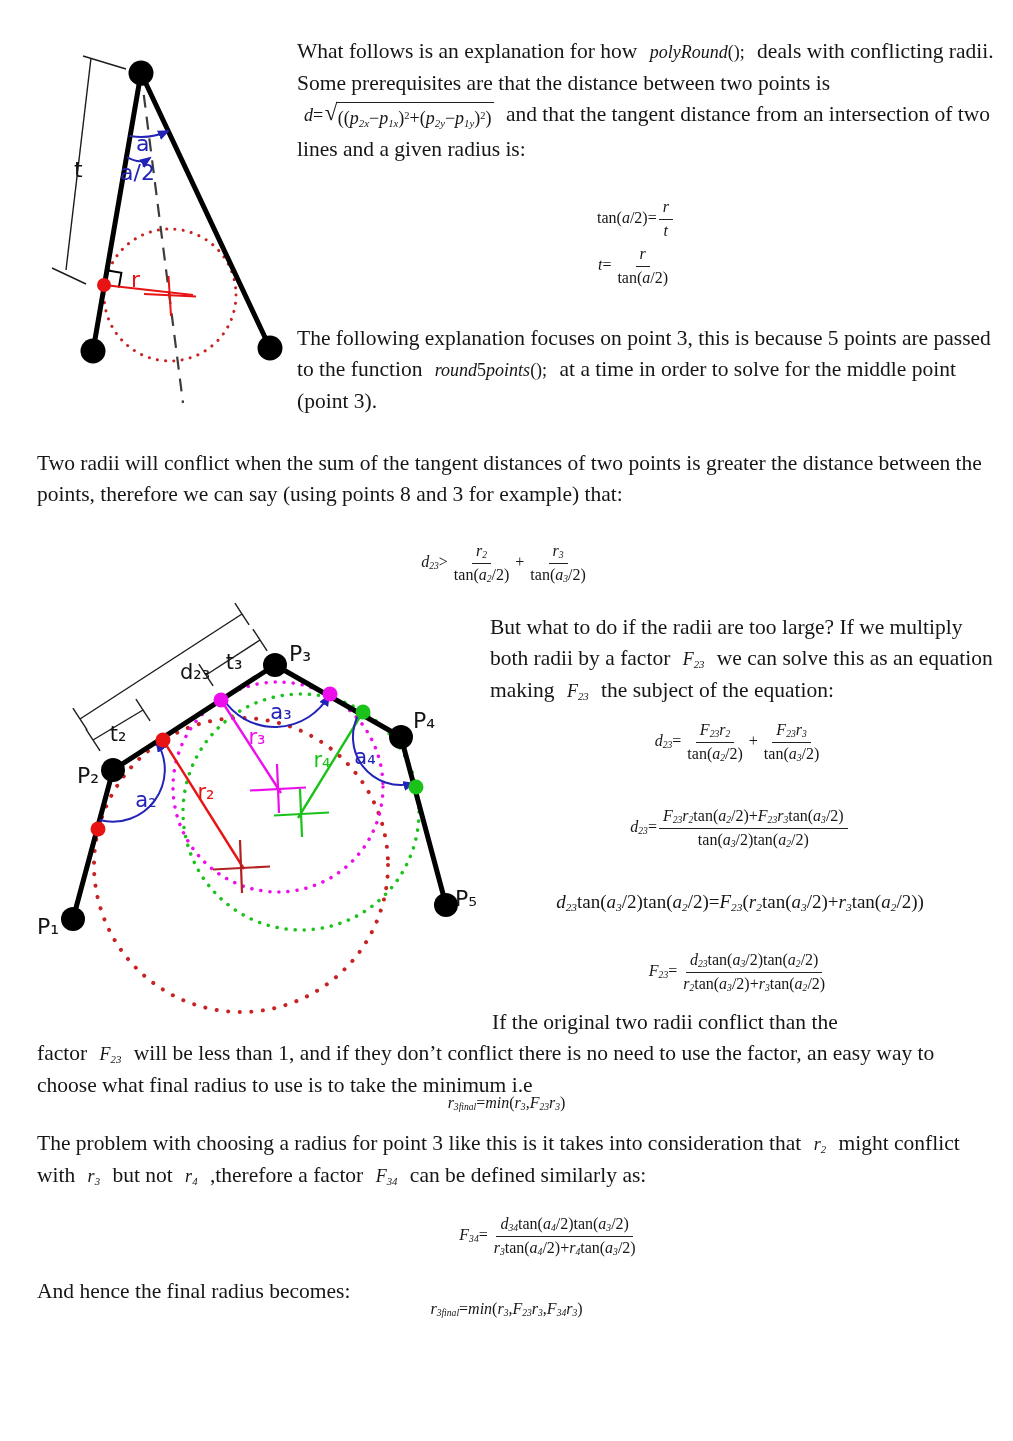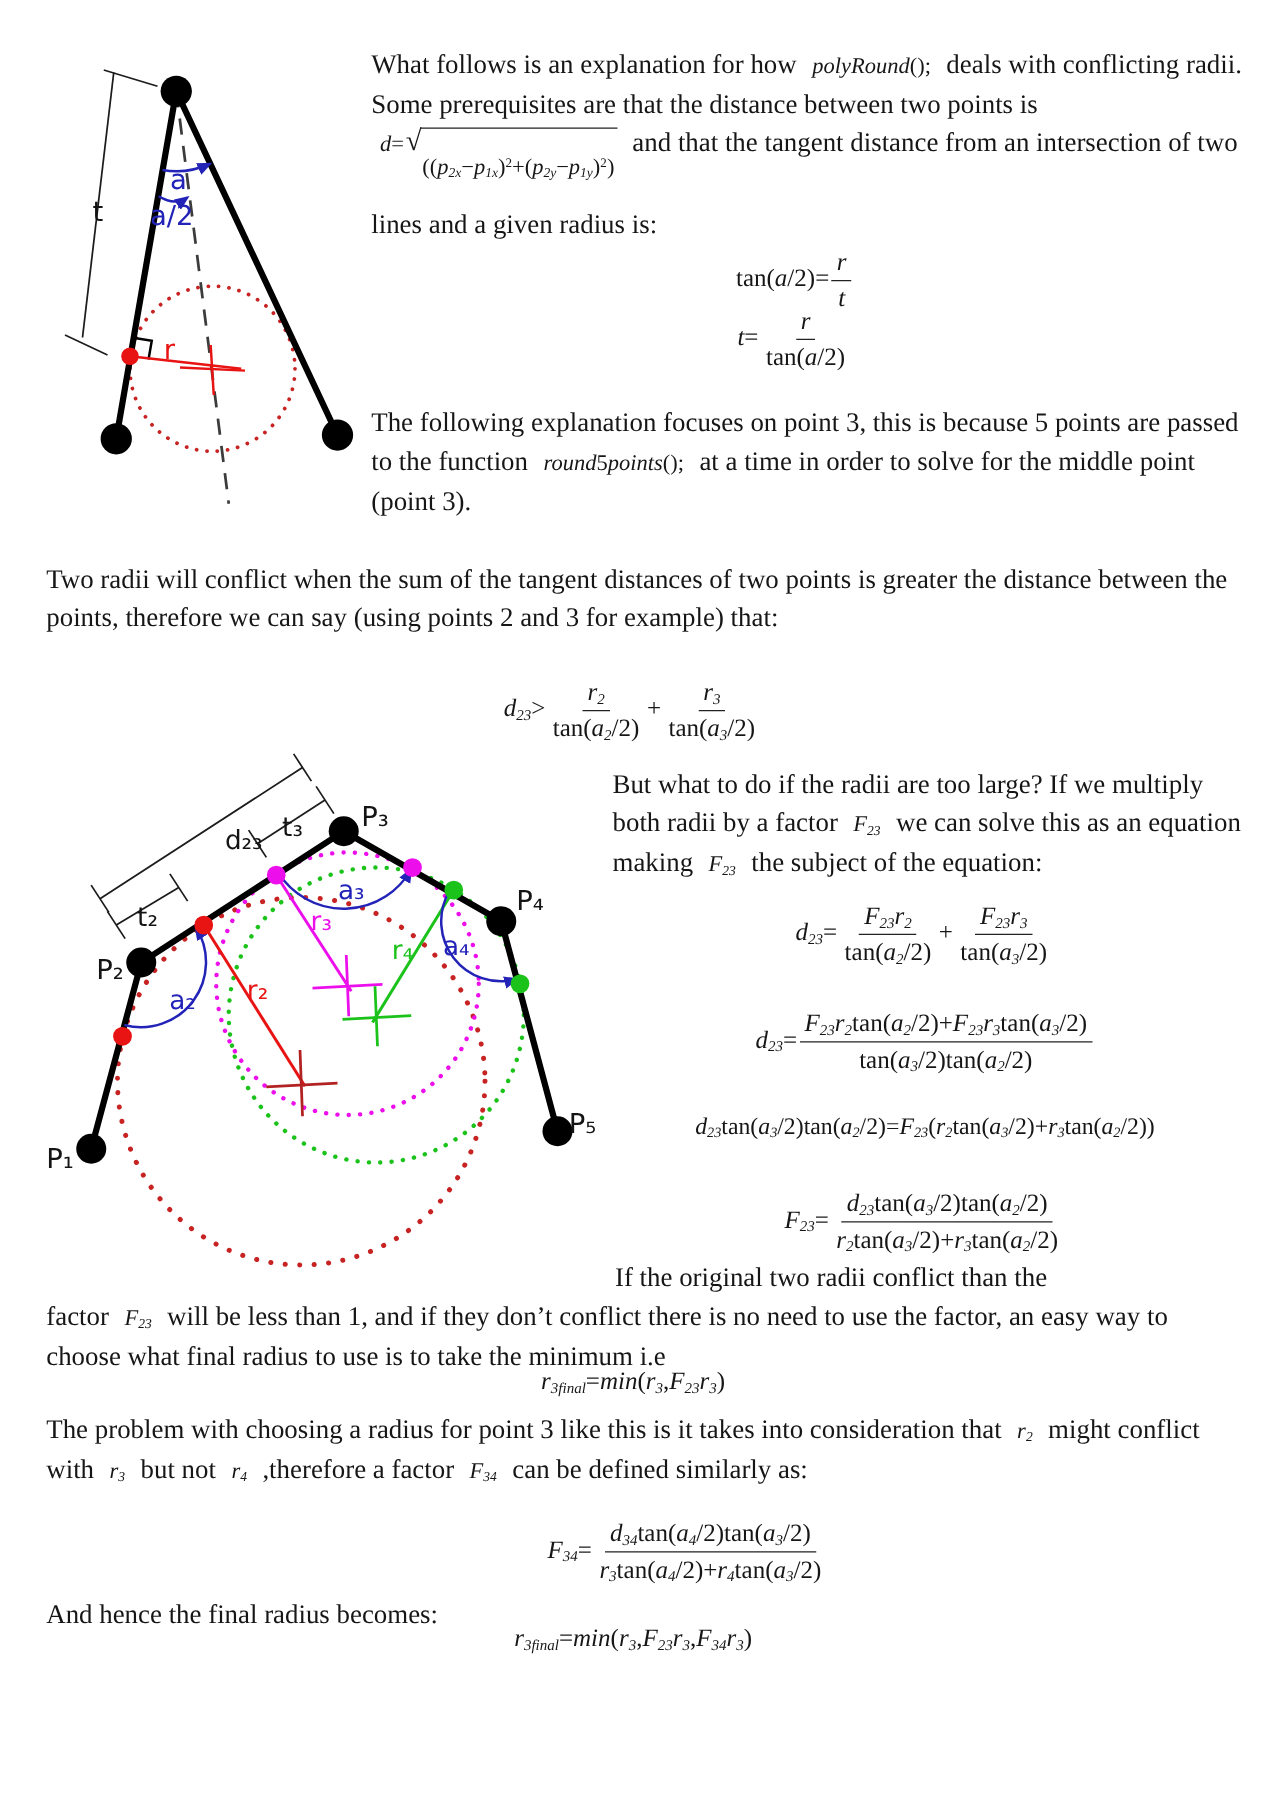--- a/index.html
+++ b/index.html
@@ -1,32 +1,32 @@
 <!DOCTYPE html>
 <html style="--c-text: #161616; --c-black: #000000; --c-blue: #2323b8; --c-red: #e81313; --c-crimson: #c82323; --c-magenta: #ec0fec; --c-green: #1ac21a;"><head>
 <meta charset="utf-8">
 <style>
   html,body{margin:0;padding:0;background:#fff;}
   .page{position:relative;width:1013px;height:1441px;background:#ffffff;
         font-family:"Liberation Serif",serif;color:var(--c-text,#161616);overflow:hidden;}
   .para{position:absolute;font-size:21.5px;line-height:31px;color:var(--c-text);}
-  .formula{position:absolute;font-size:20px;white-space:nowrap;color:var(--c-text);
+  .formula{position:absolute;font-size:16px;white-space:nowrap;color:var(--c-text);
            font-family:"Liberation Serif",serif;text-align:center;}
   .imath{font-size:18px;margin:0 7px;white-space:nowrap;}
   .it{font-style:italic;}
   .rm{font-style:normal;}
   sub{font-size:0.60em;line-height:0;vertical-align:-0.25em;font-style:inherit;}
   sup{font-size:0.58em;line-height:0;vertical-align:0.5em;font-style:inherit;}
   .frac{display:inline-flex;flex-direction:column;align-items:center;vertical-align:middle;
         margin:0 2px;line-height:1.3;}
   .frac .num{border-bottom:1.4px solid #222;padding:0 4px 1px;}
   .frac .den{padding:1px 4px 0;}
   .sqrt{display:inline-flex;align-items:flex-start;}
   .rad{font-style:normal;font-size:1.28em;line-height:1;transform:translate(1.5px,-1px);}
-  .bod{border-top:1.6px solid #222;padding:15px 2px;}
+  .bod{border-top:1.6px solid #222;padding:0 2px;}
   svg{position:absolute;}
   svg text{font-family:"DejaVu Sans","Liberation Sans",sans-serif;}
   .dl{font-size:21px;fill:#141414;}
   .dl-big{font-size:22px;fill:#141414;}
   .fl-blue{fill:var(--c-blue);}
   .fl-red{fill:var(--c-red);}
   .fl-magenta{fill:var(--c-magenta);}
   .fl-green{fill:var(--c-green);}
   .meas{stroke:#1c1c1c;stroke-width:1.4;fill:none;}
   .poly{fill:none;stroke:#000;stroke-width:5;stroke-linejoin:round;stroke-linecap:round;}
@@ -90,21 +90,21 @@
         <span class="num"><span class="it">r</span></span>
         <span class="den"><span class="it">t</span></span>
       </span></div>
   <div class="formula" style="left:536px;top:244px;width:200px;"><span class="it">t</span><span class="rm">=</span><span class="frac">
         <span class="num"><span class="it">r</span></span>
         <span class="den"><span class="rm">tan(</span><span class="it">a</span><span class="rm">/2)</span></span>
       </span></div>
 
   <div class="para" style="left:297px;top:323px;width:700px;">The following explanation focuses on point 3, this is because 5 points are passed to the function <span class="imath"><span class="it">round</span><span class="rm">5</span><span class="it">points</span><span class="rm">();</span></span> at a time in order to solve for the middle point (point 3). </div>
 
-  <div class="para" style="left:37px;top:448px;width:952px;">Two radii will conflict when the sum of the tangent distances of two points is greater the distance between the points, therefore we can say (using points 2 and 3 for example) that: </div>
+  <div class="para" style="left:37px;top:448px;width:952px;">Two radii will conflict when the sum of the tangent distances of two points is greater the distance between the points, therefore we can say (using points 8 and 3 for example) that: </div>
 
   <div class="formula" style="left:0;top:541px;width:1013px;"><span class="it">d<sub>23</sub></span><span class="rm">&gt;</span><span class="frac">
         <span class="num"><span class="it">r<sub>2</sub></span></span>
         <span class="den"><span class="rm">tan(</span><span class="it">a<sub>2</sub></span><span class="rm">/2)</span></span>
       </span><span class="rm">+</span><span class="frac">
         <span class="num"><span class="it">r<sub>3</sub></span></span>
         <span class="den"><span class="rm">tan(</span><span class="it">a<sub>3</sub></span><span class="rm">/2)</span></span>
       </span></div>
 
   <svg style="left:28px;top:597px;" width="462" height="430" viewBox="0 0 462 430">

